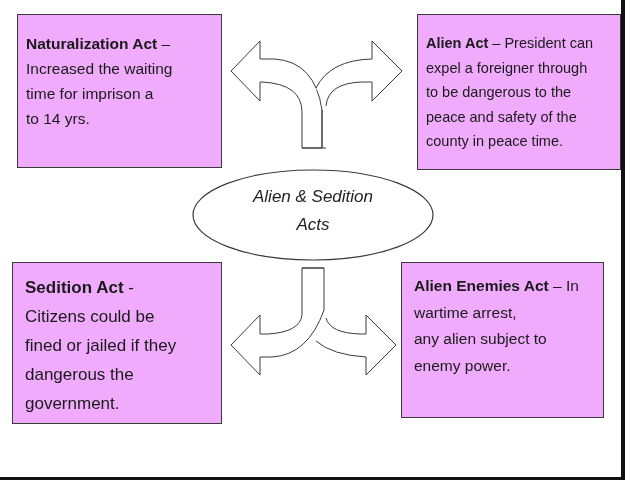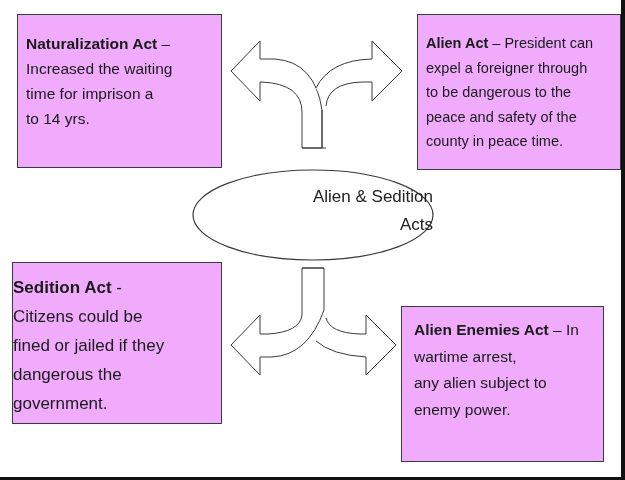--- a/index.html
+++ b/index.html
@@ -14,26 +14,26 @@
 
     .box {
       position: absolute; box-sizing: border-box;
       border: 1.5px solid #3a3a3a; background: #f0abfc;
     }
     .box p { margin: 0; }
     .box .title { font-weight: bold; }
 
     #box-nat { left: 17px; top: 14px; width: 205px; height: 154px; padding: 16px 0 0 8px; font-size: 15.5px; line-height: 25px; }
     #box-alien { left: 408px; top: 14px; width: 204px; height: 156px; padding: 16px 9px 0 8px; font-size: 14.5px; line-height: 24.5px; margin-left: 9px; }
-    #box-sed { left: 12px; top: 262px; width: 210px; height: 162px; padding: 10px 0 0 0; font-size: 17px; line-height: 29px; }
-    #box-enemies { left: 401px; top: 262px; width: 203px; height: 156px; padding: 10px 0 0 12px; font-size: 15.5px; line-height: 26.5px; margin-top: 44px; }
+    #box-sed { left: 12px; top: 262px; width: 210px; height: 162px; padding: 10px 0 0 12px; font-size: 17px; line-height: 29px; }
+    #box-enemies { left: 401px; top: 262px; width: 203px; height: 156px; padding: 10px 0 0 12px; font-size: 15.5px; line-height: 26.5px; }
 
     .hub-text {
       position: absolute; left: 193px; top: 183px; width: 240px;
-      text-align: right; font-size: 17px; line-height: 28px; color: #222;
+      text-align: center; font-size: 17px; line-height: 28px; color: #222; font-style: italic;
     }
     svg.diagram { position: absolute; left: 0; top: 0; }
   </style>
 </head>
 <body>
 
 <div class="frame-right"></div>
 <div class="frame-bottom"></div>
 
 <svg class="diagram" width="625" height="480" viewBox="0 0 625 480">

